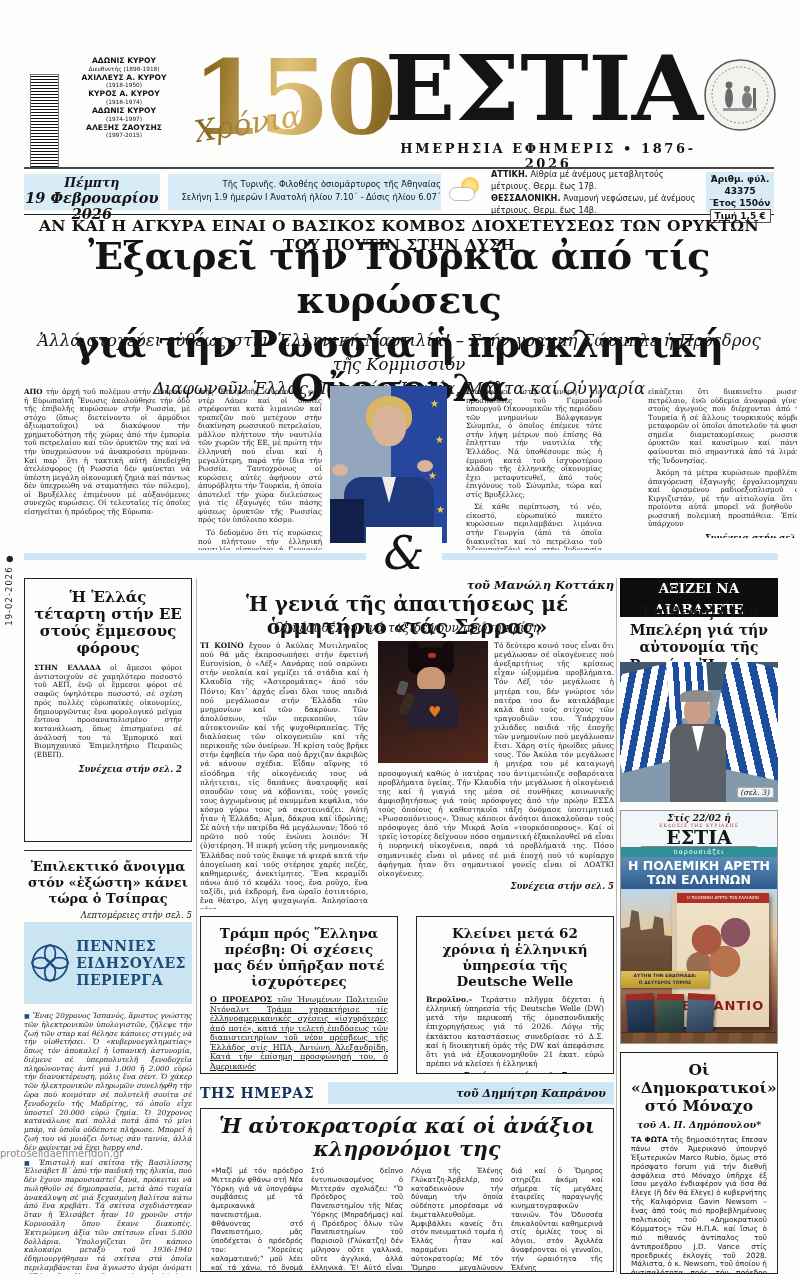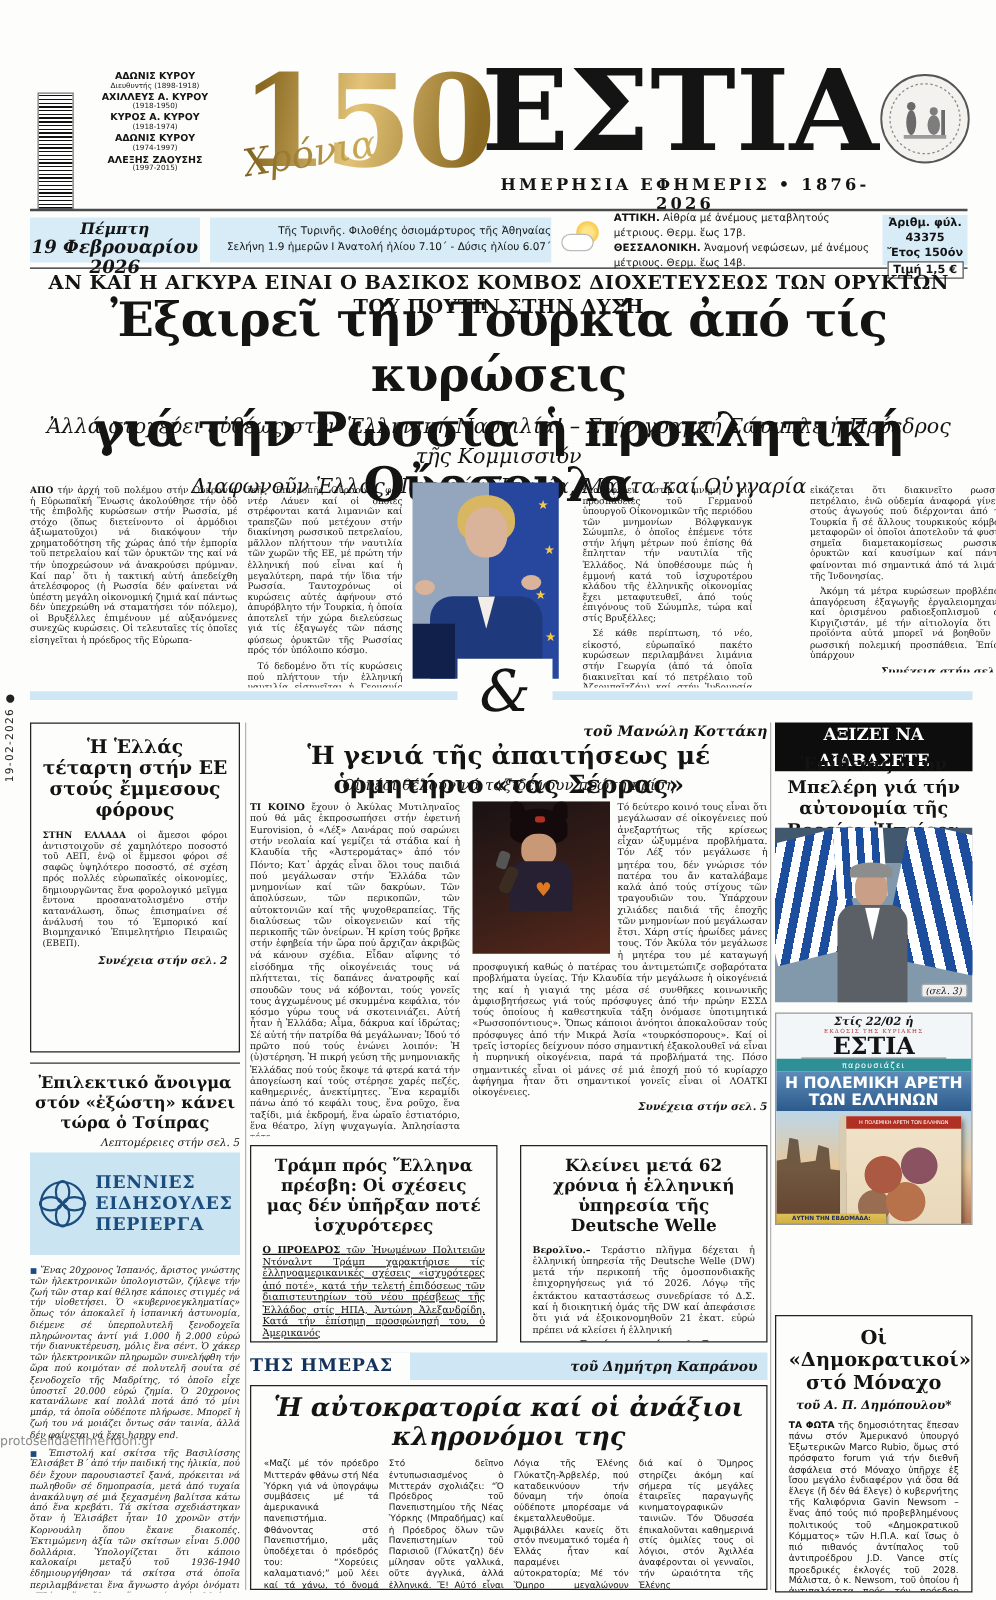--- a/index.html
+++ b/index.html
@@ -100,21 +100,21 @@
   .imerabox{left:200px;top:1108px;width:414px;height:164px;border:1.5px solid #222;box-sizing:border-box;padding:6px 10px;overflow:hidden;}
   .imerabox h2{margin:0 0 6px 0;font-size:20.5px;font-weight:bold;font-style:italic;text-align:center;line-height:23px;}
   .imeracols{display:flex;gap:8px;}
   .icol{width:92px;font-size:7.1px;line-height:1.24;text-align:justify;font-family:"DejaVu Sans","Liberation Sans",sans-serif;}
 
   
   .axizei{left:620px;top:578px;width:158px;height:39px;background:#0d0d0d;color:#fff;text-align:center;
           font-weight:bold;font-size:13.5px;line-height:21px;}
   .beleri{left:620px;top:604px;width:158px;text-align:center;font-weight:bold;font-size:14px;line-height:17.5px;}
   .flagphoto{left:620px;top:662px;width:158px;height:140px;overflow:hidden;}
-  .promo{left:620px;top:810px;width:158px;height:170px;border:1px solid #999;box-sizing:border-box;overflow:hidden;background:#f3f6f8;}
+  .promo{left:620px;top:810px;width:158px;height:234px;border:1px solid #999;box-sizing:border-box;overflow:hidden;background:#f3f6f8;}
   .promo .pd{text-align:center;font-size:9px;font-weight:bold;font-style:italic;margin-top:2px;}
   .promo .ped{text-align:center;font-size:4.5px;color:#a33;letter-spacing:1px;}
   .promo .pbrand{text-align:center;font-size:19px;font-weight:900;line-height:18px;border-bottom:1px solid #888;margin:0 20px;}
   .promo .pres{background:#2e8f96;color:#fff;text-align:center;font-size:6.5px;line-height:10px;letter-spacing:1px;}
   .promo .ptitle{background:linear-gradient(180deg,#5d8cb8,#2c5a8c);color:#fff;text-align:center;font-weight:bold;
                  font-size:12.5px;line-height:14px;padding:2px 0;font-family:"DejaVu Sans","Liberation Sans",sans-serif;}
   .scene{position:relative;height:162px;background:linear-gradient(180deg,#bcd6e8 0%,#e8c89a 28%,#b4785a 55%,#7a4a38 78%,#5e3a2c 100%);}
   .castle{position:absolute;left:0;top:6px;width:70px;height:84px;background:#4a3322;opacity:.75;
           clip-path:polygon(0 100%,0 40%,12% 38%,15% 18%,25% 20%,28% 42%,45% 40%,48% 25%,60% 28%,62% 48%,80% 50%,100% 60%,100% 100%);}
   .bigbook{position:absolute;right:8px;top:4px;width:92px;height:134px;background:linear-gradient(#f1e3c9,#e4d2b2);

